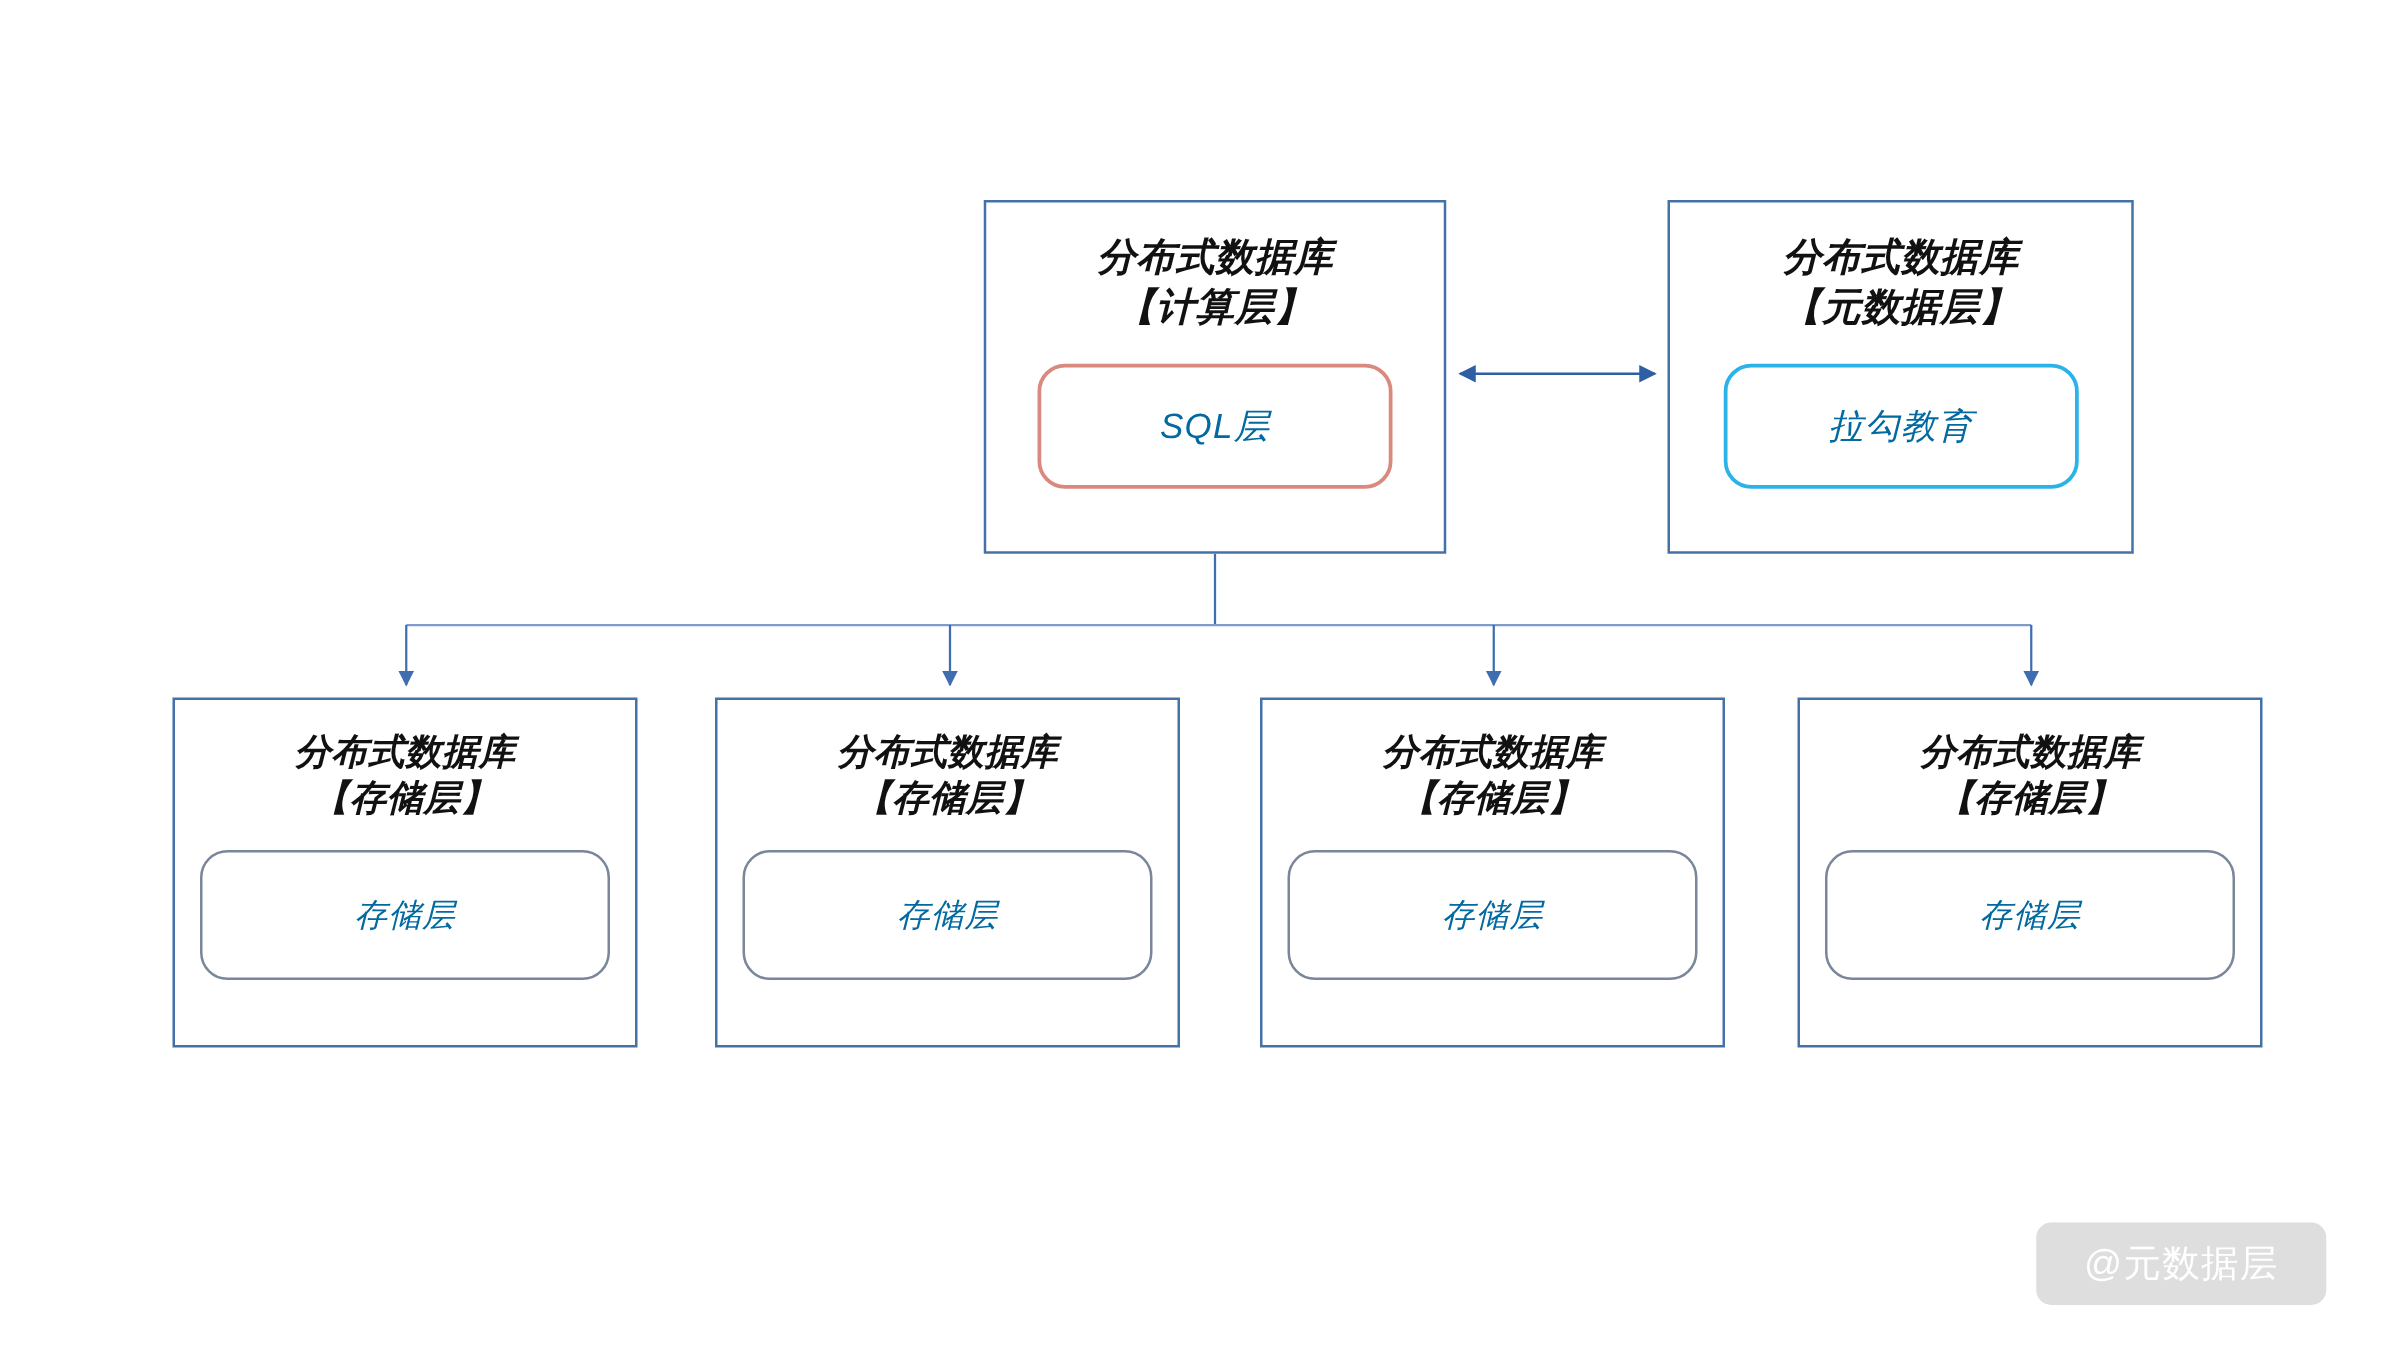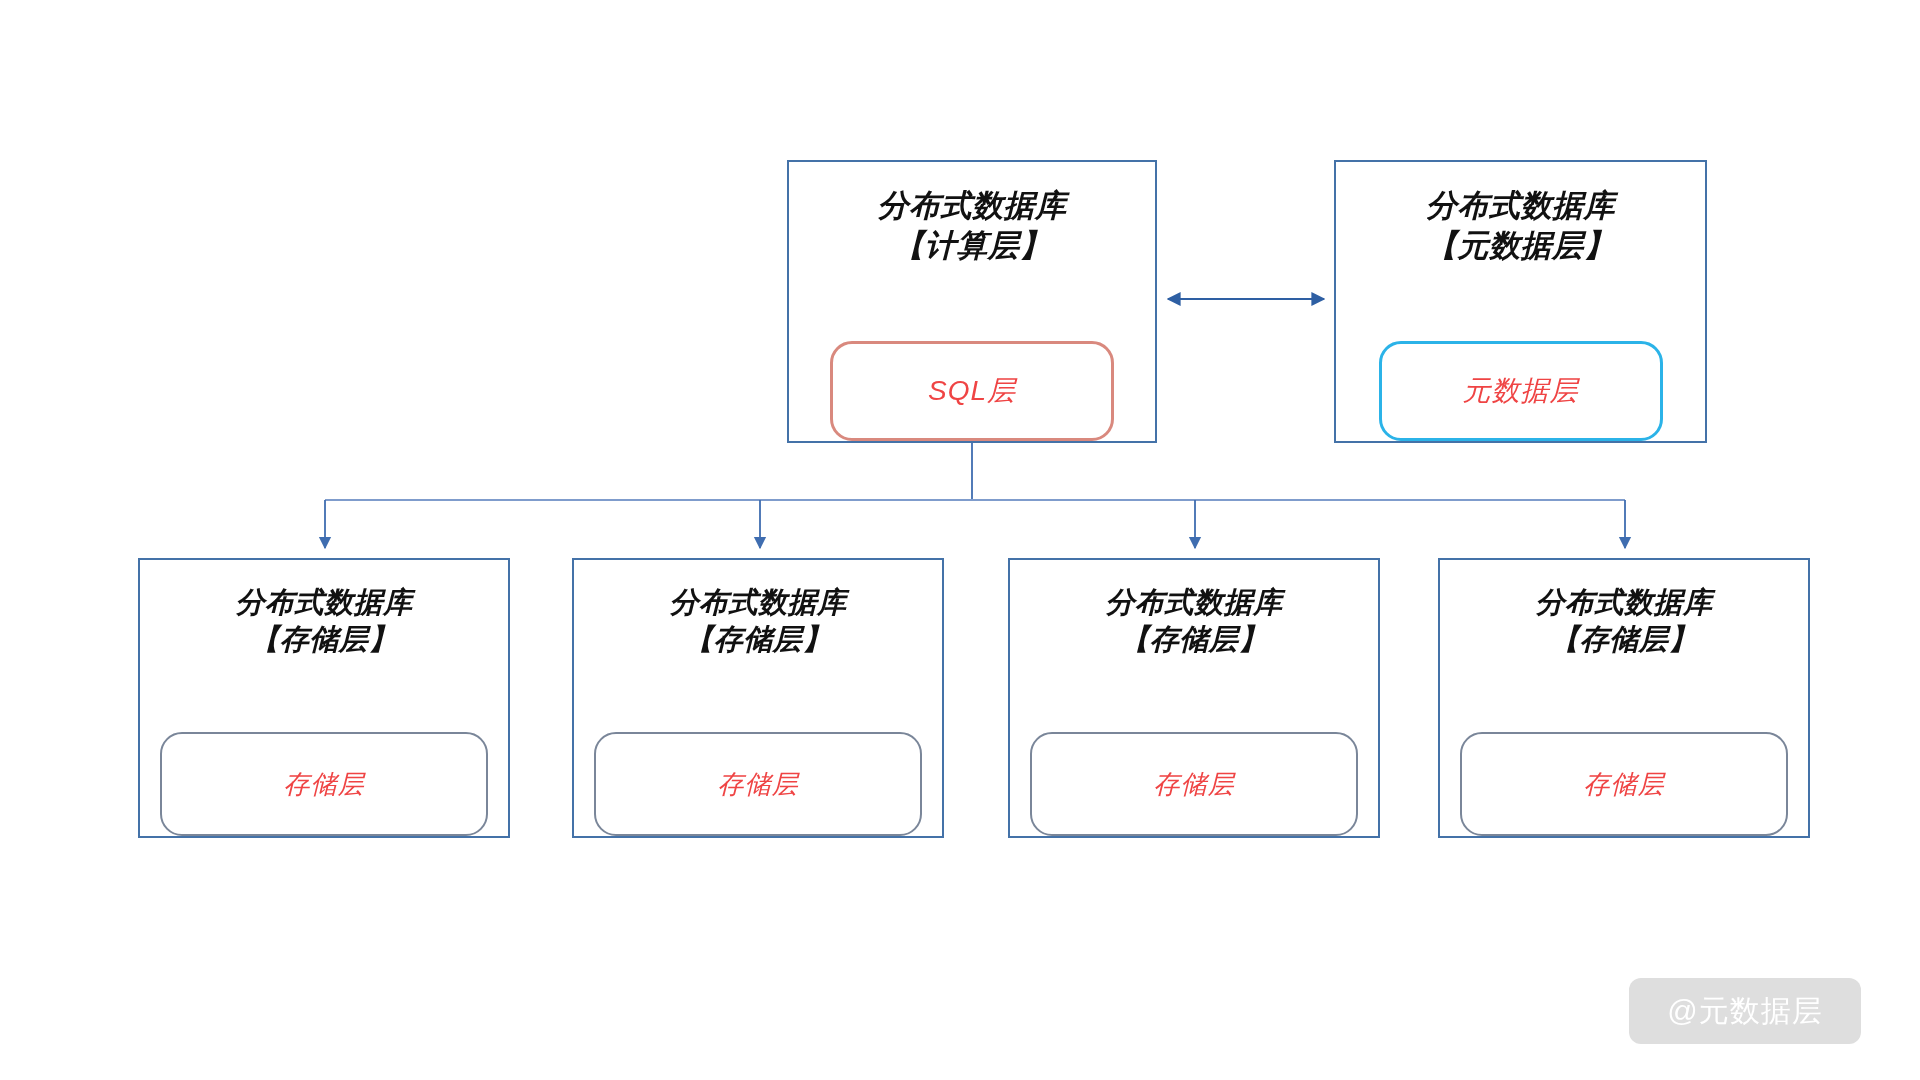--- a/index.html
+++ b/index.html
@@ -33,21 +33,20 @@
 
   
   .node-box {
     position: absolute;
     box-sizing: border-box;
     background: #ffffff;
     border: 2.5px solid #4472a8;
     display: flex;
     flex-direction: column;
     align-items: center;
-    justify-content: space-between;
   }
 
   .node-title {
     text-align: center;
     font-weight: bold;
     color: #111111;
     font-style: italic;
     letter-spacing: 0.5px;
     white-space: pre-line;
     line-height: 1.28;
@@ -66,21 +65,21 @@
     box-sizing: border-box;
     background: #ffffff;
     border-radius: 22px;
     display: flex;
     align-items: center;
     justify-content: center;
     text-align: center;
   }
   .inner-label {
     font-style: italic;
-    color: #ef4444;
+    color: #0369a1;
     letter-spacing: 1px;
   }
 
   .pill-sql {
     width: 284px;
     height: 100px;
     border: 3px solid #d9897e;
     margin-top: 26px;
   }
   .pill-sql .inner-label { font-size: 28px; }
@@ -156,21 +155,21 @@
 【计算层】</div>
     <div class="inner-pill pill-sql">
       <span class="inner-label">SQL层</span>
     </div>
   </div>
 
   <div class="node-box" style="left:1334px; top:160px; width:373px; height:283px;">
     <div class="node-title top-title">分布式数据库
 【元数据层】</div>
     <div class="inner-pill pill-meta">
-      <span class="inner-label">元数据层</span>
+      <span class="inner-label">拉勾教育</span>
     </div>
   </div>
 
   <div class="node-box" style="left:138px; top:558px; width:372px; height:280px;">
     <div class="node-title store-title">分布式数据库
 【存储层】</div>
     <div class="inner-pill pill-store">
       <span class="inner-label">存储层</span>
     </div>
   </div>

